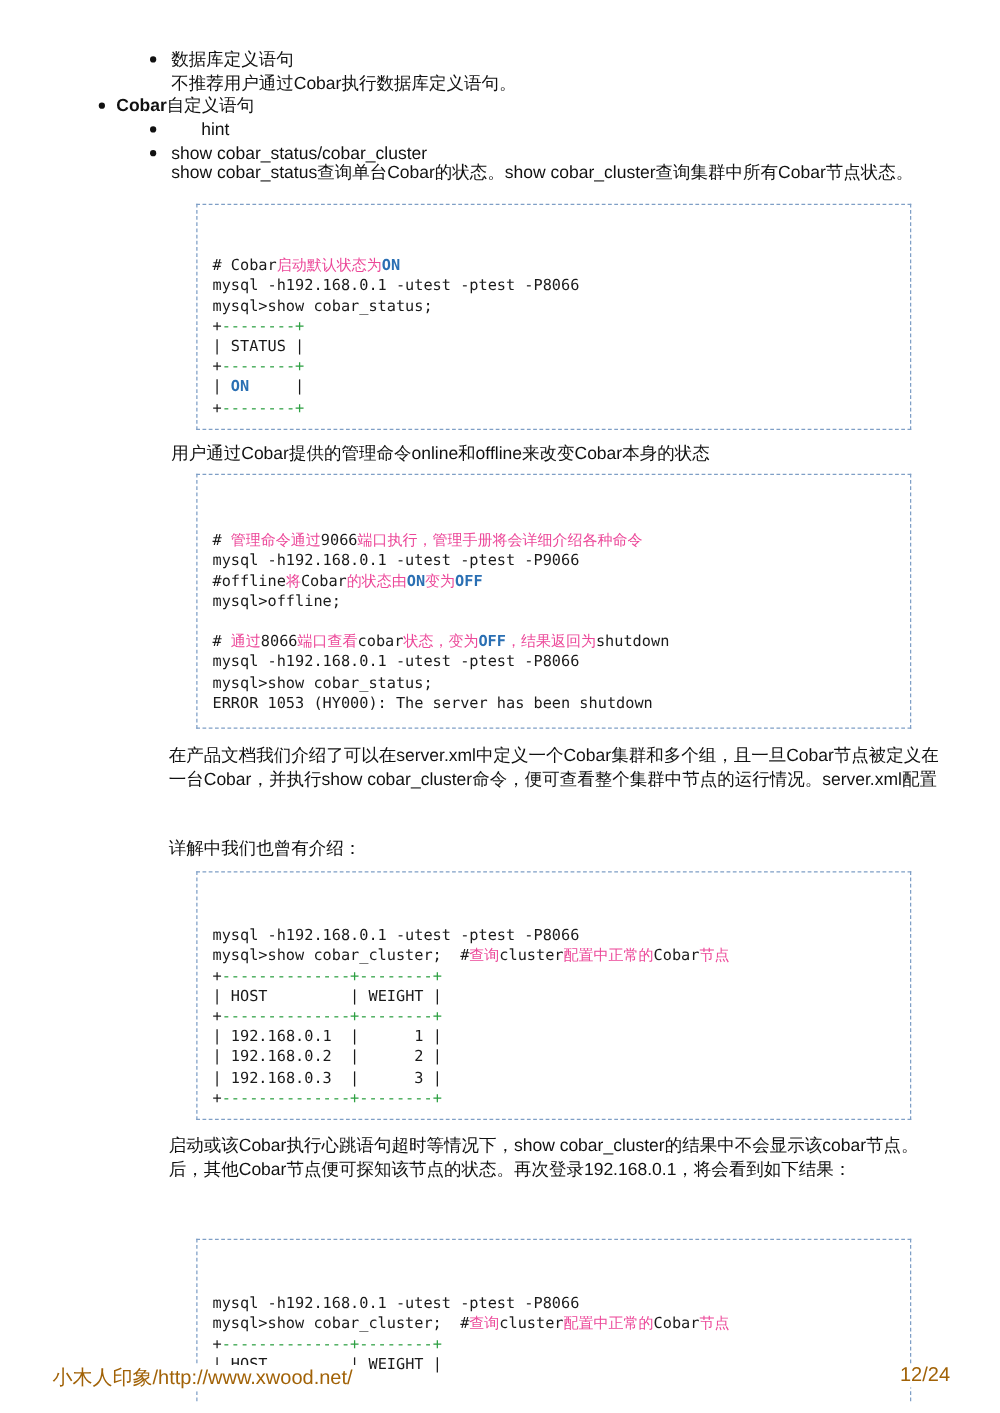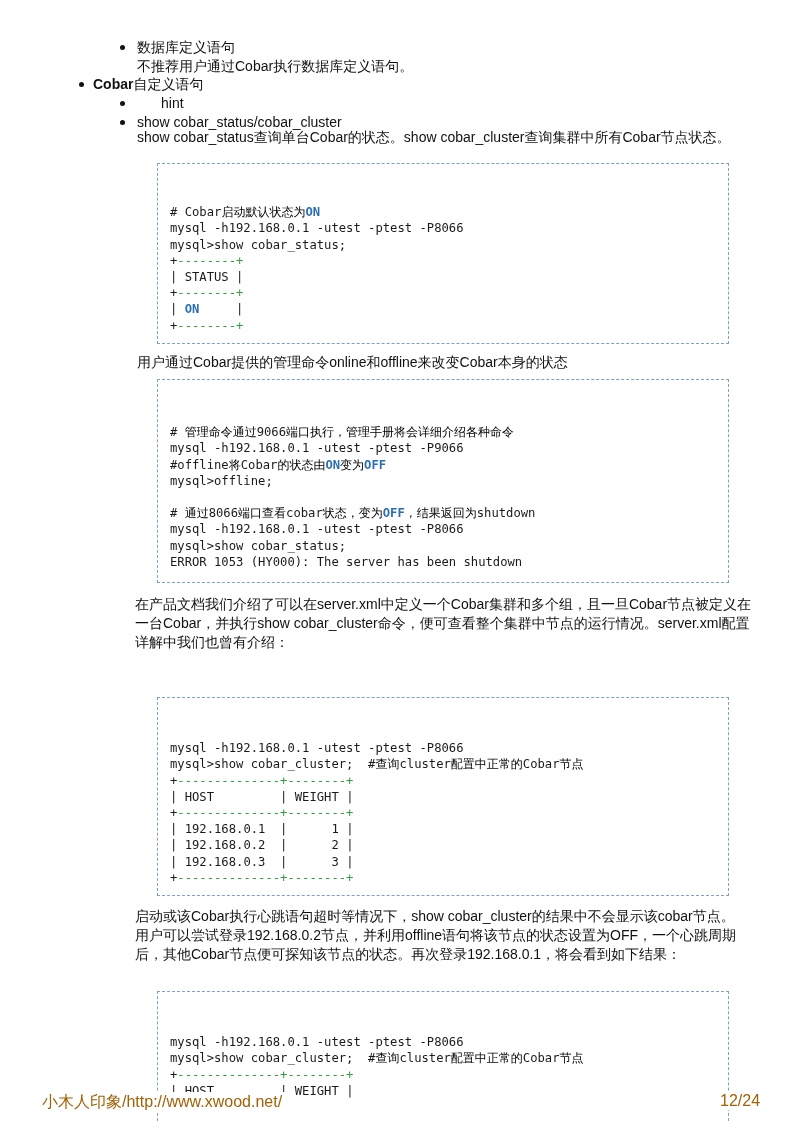--- a/index.html
+++ b/index.html
@@ -20,21 +20,21 @@
     border: 1px dashed #7f9fc6; box-sizing: border-box;
     background: #ffffff;
   }
   .code {
     position: absolute; left: 12px;
     font-family: "DejaVu Sans Mono", "Liberation Mono", monospace;
     font-size: 12.2px; line-height: 16.2px; white-space: pre; color: #1a1a1a;
   }
   .kw { color: #2a6fb3; font-weight: bold; }
   .g  { color: #2ea043; }
-  .cn { font-family: "DejaVu Sans", sans-serif; font-size: 12px; color: #000000; }
+  .cn { font-family: "DejaVu Sans", sans-serif; font-size: 12px; color: #ec4899; }
   .footer { font-size: 16px; color: #a16207; text-align: right; }
 </style>
 </head>
 <body>
 
 <div class="bullet" style="left:120px; top:45px;"></div>
 <div class="abs txt" style="left:137px; top:38px;">数据库定义语句</div>
 <div class="abs txt" style="left:137px; top:57px;">不推荐用户通过Cobar执行数据库定义语句。</div>
 
 <div class="bullet" style="left:79px; top:82px;"></div>
@@ -72,39 +72,38 @@
 
 <span><span># </span><span class="cn">通过</span><span>8066</span><span class="cn">端口查看</span><span>cobar</span><span class="cn">状态，变为</span><span class="kw">OFF</span><span class="cn">，结果返回为</span><span>shutdown</span></span>
 <span>mysql -h192.168.0.1 -utest -ptest -P8066</span>
 <span>mysql&gt;show cobar_status;</span>
 <span>ERROR 1053 (HY000): The server has been shutdown</span></div>
 </div>
 
 <div class="abs para" style="left:135px; top:595px;">
   <div style="white-space:nowrap;">在产品文档我们介绍了可以在server.xml中定义一个Cobar集群和多个组，且一旦Cobar节点被定义在</div>
   <div style="white-space:nowrap;">一台Cobar，并执行show cobar_cluster命令，便可查看整个集群中节点的运行情况。server.xml配置</div>
-  <div style="white-space:nowrap;">详解中我们也曾有介绍：</div>
+  <div style="white-space:nowrap;margin-top:36px;">详解中我们也曾有介绍：</div>
 </div>
 
 <div class="codebox" style="top:697px; height:199px;">
   <div class="code" style="top:26px;">
 <span>mysql -h192.168.0.1 -utest -ptest -P8066</span>
 <span><span>mysql&gt;show cobar_cluster;  #</span><span class="cn">查询</span><span>cluster</span><span class="cn">配置中正常的</span><span>Cobar</span><span class="cn">节点</span></span>
 <span>+<span class="g">--------------+--------+</span></span>
 <span>| <span>HOST</span>         | <span>WEIGHT</span> |</span>
 <span>+<span class="g">--------------+--------+</span></span>
 <span>| <span>192.168.0.1</span>  |      <span>1</span> |</span>
 <span>| <span>192.168.0.2</span>  |      <span>2</span> |</span>
 <span>| <span>192.168.0.3</span>  |      <span>3</span> |</span>
 <span>+<span class="g">--------------+--------+</span></span></div>
 </div>
 
 <div class="abs para" style="left:135px; top:907px;">
   <div style="white-space:nowrap;">启动或该Cobar执行心跳语句超时等情况下，show cobar_cluster的结果中不会显示该cobar节点。</div>
-  <div style="white-space:nowrap;">用户可以尝试登录192.168.0.2节点，并利用offline语句将该节点的状态设置为OFF，一个心跳周期</div>
   <div style="white-space:nowrap;">后，其他Cobar节点便可探知该节点的状态。再次登录192.168.0.1，将会看到如下结果：</div>
 </div>
 
 <div class="codebox" style="top:991px; height:130px; border-bottom:none;">
   <div class="code" style="top:26px;">
 <span>mysql -h192.168.0.1 -utest -ptest -P8066</span>
 <span><span>mysql&gt;show cobar_cluster;  #</span><span class="cn">查询</span><span>cluster</span><span class="cn">配置中正常的</span><span>Cobar</span><span class="cn">节点</span></span>
 <span>+<span class="g">--------------+--------+</span></span>
 <span>| <span>HOST</span>         | <span>WEIGHT</span> |</span></div>
 </div>

